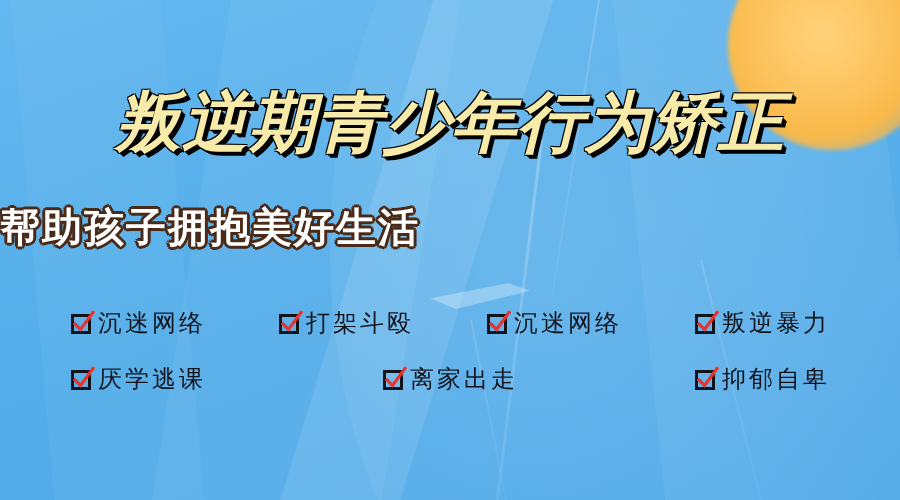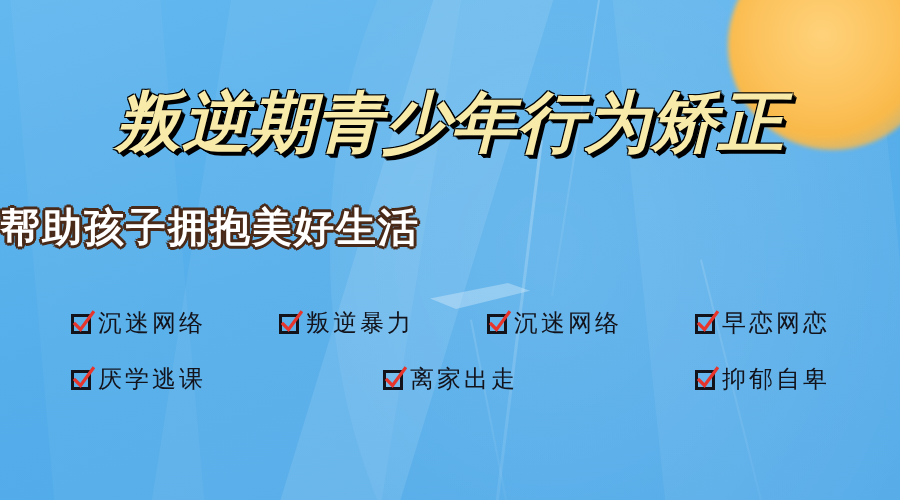--- a/index.html
+++ b/index.html
@@ -199,39 +199,39 @@
           </span>
           <span class="check-label">沉迷网络</span>
         </div>
         <div class="check-item">
           <span class="checkbox">
             <svg viewBox="0 0 26 26" xmlns="http://www.w3.org/2000/svg">
               <rect x="3.5" y="6.5" width="17" height="17" fill="none" stroke="#13131b" stroke-width="3"></rect>
               <path d="M6 15 L11.5 20.5 L24 3.5" fill="none" stroke="#e8352c" stroke-width="3.2" stroke-linecap="square"></path>
             </svg>
           </span>
+          <span class="check-label">打架斗殴</span>
+        </div>
+        <div class="check-item">
+          <span class="checkbox">
+            <svg viewBox="0 0 26 26" xmlns="http://www.w3.org/2000/svg">
+              <rect x="3.5" y="6.5" width="17" height="17" fill="none" stroke="#13131b" stroke-width="3"></rect>
+              <path d="M6 15 L11.5 20.5 L24 3.5" fill="none" stroke="#e8352c" stroke-width="3.2" stroke-linecap="square"></path>
+            </svg>
+          </span>
+          <span class="check-label">沉迷网络</span>
+        </div>
+        <div class="check-item">
+          <span class="checkbox">
+            <svg viewBox="0 0 26 26" xmlns="http://www.w3.org/2000/svg">
+              <rect x="3.5" y="6.5" width="17" height="17" fill="none" stroke="#13131b" stroke-width="3"></rect>
+              <path d="M6 15 L11.5 20.5 L24 3.5" fill="none" stroke="#e8352c" stroke-width="3.2" stroke-linecap="square"></path>
+            </svg>
+          </span>
           <span class="check-label">叛逆暴力</span>
-        </div>
-        <div class="check-item">
-          <span class="checkbox">
-            <svg viewBox="0 0 26 26" xmlns="http://www.w3.org/2000/svg">
-              <rect x="3.5" y="6.5" width="17" height="17" fill="none" stroke="#13131b" stroke-width="3"></rect>
-              <path d="M6 15 L11.5 20.5 L24 3.5" fill="none" stroke="#e8352c" stroke-width="3.2" stroke-linecap="square"></path>
-            </svg>
-          </span>
-          <span class="check-label">沉迷网络</span>
-        </div>
-        <div class="check-item">
-          <span class="checkbox">
-            <svg viewBox="0 0 26 26" xmlns="http://www.w3.org/2000/svg">
-              <rect x="3.5" y="6.5" width="17" height="17" fill="none" stroke="#13131b" stroke-width="3"></rect>
-              <path d="M6 15 L11.5 20.5 L24 3.5" fill="none" stroke="#e8352c" stroke-width="3.2" stroke-linecap="square"></path>
-            </svg>
-          </span>
-          <span class="check-label">早恋网恋</span>
         </div>
       </div>
 
       <div class="check-row">
         <div class="check-item">
           <span class="checkbox">
             <svg viewBox="0 0 26 26" xmlns="http://www.w3.org/2000/svg">
               <rect x="3.5" y="6.5" width="17" height="17" fill="none" stroke="#13131b" stroke-width="3"></rect>
               <path d="M6 15 L11.5 20.5 L24 3.5" fill="none" stroke="#e8352c" stroke-width="3.2" stroke-linecap="square"></path>
             </svg>

